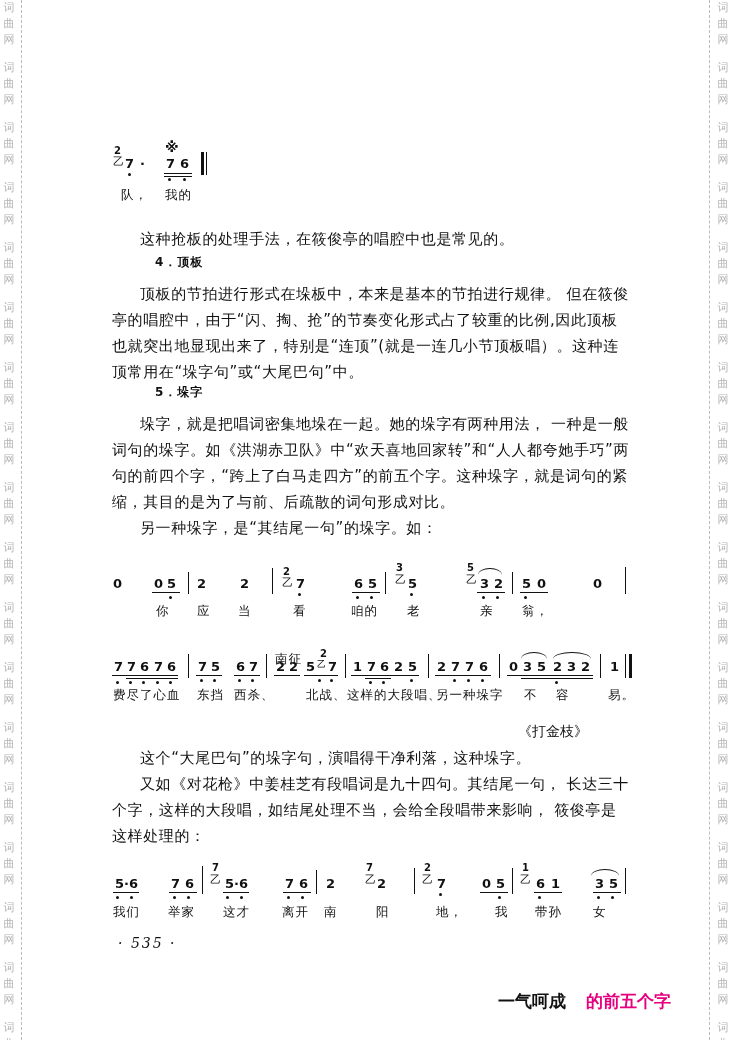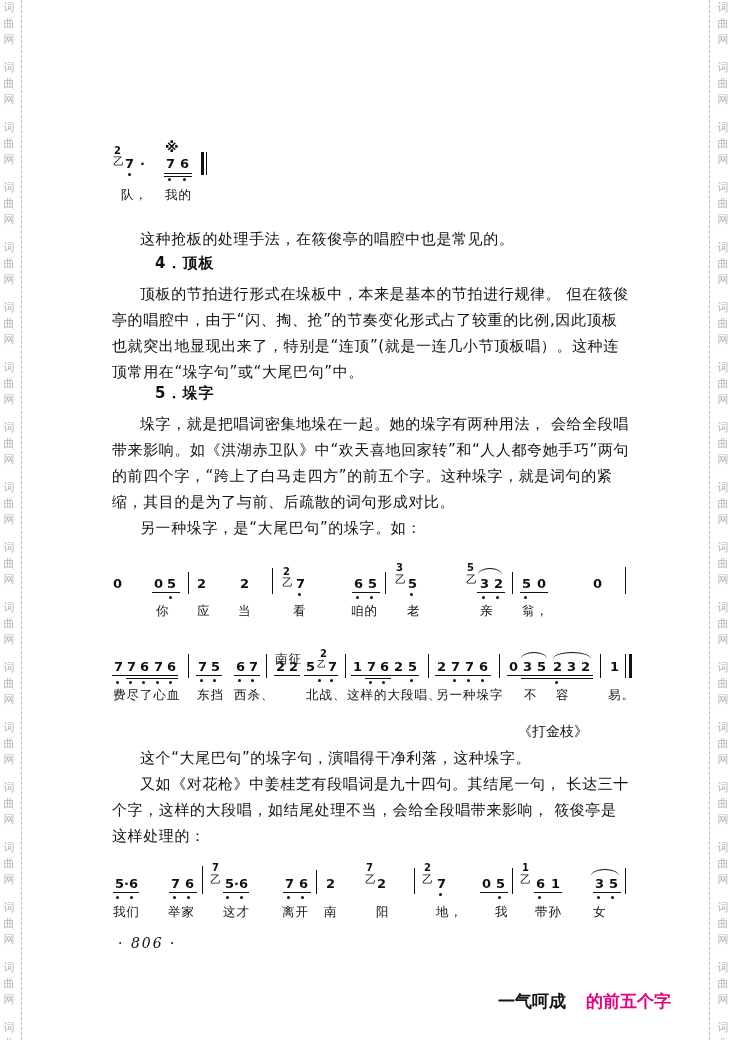--- a/index.html
+++ b/index.html
@@ -11,21 +11,21 @@
   .wm-line{position:absolute;top:0;height:1040px;border-left:1px dashed #bbb;}
   .wm-strip.left .wm-line{left:21px;}
   .wm-strip.right .wm-line{left:1px;}
   .wm-group{position:absolute;font-size:11px;line-height:16px;color:#b5b5b5;width:14px;text-align:center;}
   .wm-strip.left .wm-group{left:2px;}
   .wm-strip.right .wm-group{left:8px;}
   .wm-group span{display:block;}
 
   .para{position:absolute;left:112px;width:520px;font-size:15px;line-height:26px;letter-spacing:0.6px;margin:0;}
   .indent{text-indent:28px;}
-  .heading{position:absolute;font-size:15px;font-weight:bold;letter-spacing:1px;}
+  .heading{position:absolute;font-size:12px;font-weight:bold;letter-spacing:1px;}
 
   
   .score{position:absolute;left:0;top:0;width:730px;height:1040px;pointer-events:none;}
   .n{position:absolute;font-family:"DejaVu Sans","Liberation Sans",sans-serif;font-weight:bold;font-size:13px;line-height:14px;}
   .grace{position:absolute;font-family:"DejaVu Sans",sans-serif;font-weight:bold;font-size:10px;line-height:10px;}
   .gmark{position:absolute;font-size:11px;line-height:11px;}
   .ul{position:absolute;height:0;border-top:1px solid #111;}
   .dot{position:absolute;width:3px;height:3px;border-radius:50%;background:#111;}
   .bar{position:absolute;width:1px;background:#111;}
   .bar.thick{width:3px;}
@@ -244,22 +244,22 @@
   <div class="bar thick" style="left:201px;top:152px;height:23px;"></div>
   <div class="bar" style="left:206px;top:152px;height:23px;"></div>
   <span class="lyr" style="left:121px;top:188px;">队，</span>
   <span class="lyr" style="left:165px;top:188px;">我的</span>
 </div>
 
 <p class="para indent" style="top:226px;">这种抢板的处理手法，在筱俊亭的唱腔中也是常见的。</p>
 <div class="heading" style="left:155px;top:254px;">4．顶板</div>
 <p class="para indent" style="top:281px;">顶板的节拍进行形式在垛板中，本来是基本的节拍进行规律。 但在筱俊亭的唱腔中，由于“闪、掏、抢”的节奏变化形式占了较重的比例,因此顶板也就突出地显现出来了，特别是“连顶”(就是一连几小节顶板唱）。这种连顶常用在“垛字句”或“大尾巴句”中。</p>
 <div class="heading" style="left:155px;top:384px;">5．垛字</div>
-<p class="para indent" style="top:411px;">垛字，就是把唱词密集地垛在一起。她的垛字有两种用法， 会给全段唱带来影响。如《洪湖赤卫队》中“欢天喜地回家转”和“人人都夸她手巧”两句的前四个字，“跨上了白马走四方”的前五个字。这种垛字，就是词句的紧缩，其目的是为了与前、后疏散的词句形成对比。</p>
-<p class="para indent" style="top:515px;">另一种垛字，是“大尾巴句”的垛字。如：</p>
+<p class="para indent" style="top:411px;">垛字，就是把唱词密集地垛在一起。她的垛字有两种用法， 一种是一般词句的垛字。如《洪湖赤卫队》中“欢天喜地回家转”和“人人都夸她手巧”两句的前四个字，“跨上了白马走四方”的前五个字。这种垛字，就是词句的紧缩，其目的是为了与前、后疏散的词句形成对比。</p>
+<p class="para indent" style="top:515px;">另一种垛字，是“其结尾一句”的垛字。如：</p>
 
 <div class="score">
   <span class="n" style="left:113px;top:577px;">0</span>
   <span class="n" style="left:154px;top:577px;">0</span>
   <span class="n" style="left:167px;top:577px;">5</span>
   <div class="ul" style="left:152px;top:592px;width:28px;"></div>
   <span class="dot" style="left:169px;top:596px;"></span>
   <div class="bar" style="left:188px;top:572px;height:22px;"></div>
   <span class="n" style="left:197px;top:577px;">2</span>
   <span class="n" style="left:240px;top:577px;">2</span>
@@ -456,17 +456,17 @@
   <span class="lyr" style="left:223px;top:905px;">这才</span>
   <span class="lyr" style="left:282px;top:905px;">离开</span>
   <span class="lyr" style="left:324px;top:905px;">南</span>
   <span class="lyr" style="left:376px;top:905px;">阳</span>
   <span class="lyr" style="left:436px;top:905px;">地，</span>
   <span class="lyr" style="left:495px;top:905px;">我</span>
   <span class="lyr" style="left:535px;top:905px;">带孙</span>
   <span class="lyr" style="left:593px;top:905px;">女</span>
 </div>
 
-<div class="pageno">· 806 ·</div>
+<div class="pageno">· 535 ·</div>
 
 <div class="footer">
   <span>一气呵成</span><span class="brand" id="footer-brand" style="color: rgb(230, 0, 126);">的前五个字</span>
 </div>
 
 </body></html>

